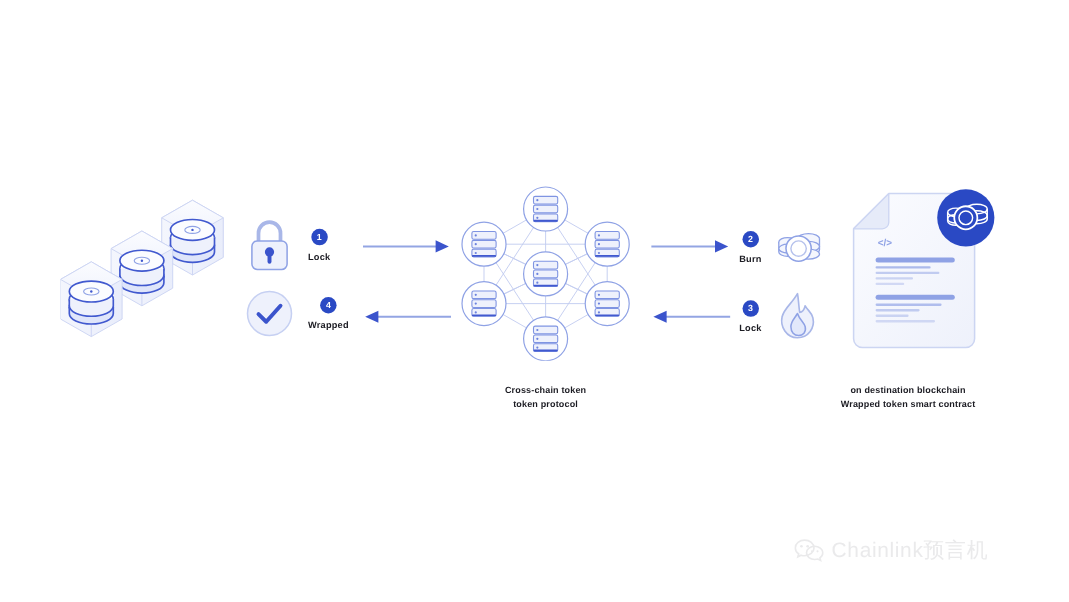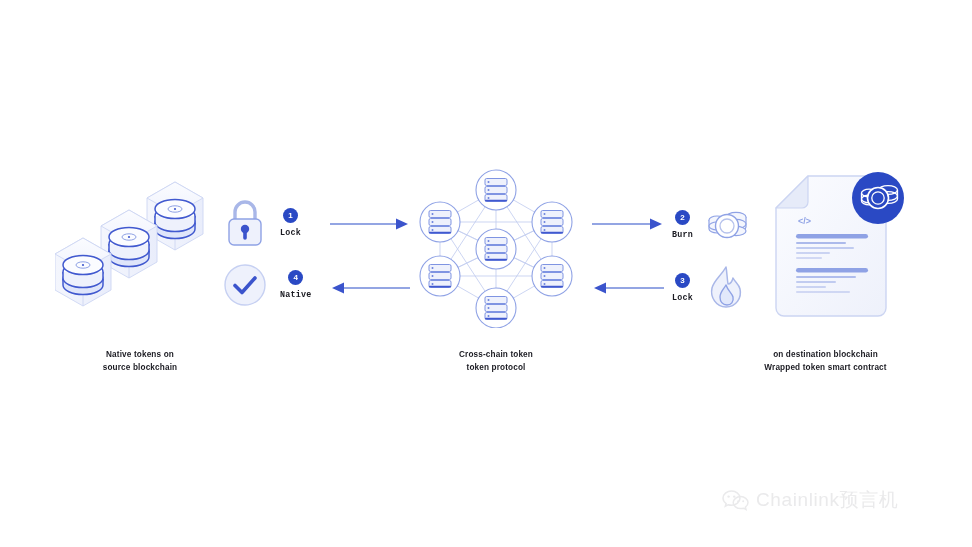--- a/index.html
+++ b/index.html
@@ -26,21 +26,21 @@
   .step-text{display:flex;flex-direction:column;align-items:center;}
   .badge{
     width:15px;height:15px;border-radius:50%;
     background:#2a49c4;color:#fff;
     font-size:8px;font-weight:bold;
     display:flex;align-items:center;justify-content:center;
     line-height:1;
   }
   .step-label{
     margin-top:5px;font-size:8.4px;font-weight:bold;
-    color:#1b1b22;white-space:nowrap;letter-spacing:.2px;font-family:Liberation Mono, monospace;
+    color:#1b1b22;white-space:nowrap;letter-spacing:.2px;
   }
 
   
   #watermark{
     position:absolute;display:flex;align-items:center;gap:7px;
     opacity:.72;
   }
   #watermark .wm-text{
     font-size:19px;color:#e2e2e4;letter-spacing:.6px;
     font-family:"Liberation Sans","DejaVu Sans",sans-serif;
@@ -103,24 +103,20 @@
         <path d="M8,43 L8,49 A20,9.5 0 0 0 48,49 L48,43" fill="#dfe5fa" stroke="#4159cf" stroke-width="1.5"></path>
         <ellipse cx="28" cy="36" rx="20" ry="9.5" fill="#ffffff" stroke="#4159cf" stroke-width="1.5"></ellipse>
         <path d="M8,36 L8,42 A20,9.5 0 0 0 48,42 L48,36" fill="#eef1fc" stroke="#4159cf" stroke-width="1.5"></path>
         <ellipse cx="28" cy="29" rx="20" ry="9.5" fill="#fbfcff" stroke="#4159cf" stroke-width="1.5"></ellipse>
         <ellipse cx="28" cy="29" rx="7" ry="3.2" fill="none" stroke="#8fa2e5" stroke-width="1"></ellipse>
         <circle cx="28" cy="29" r="1.1" fill="#4159cf"></circle>
       </g>
     </g>
   </svg>
 
-  <div class="caption" style="left:60px;top:348px;width:160px;">
-    <span class="ln">Native tokens on</span>
-    <span class="ln">source blockchain</span>
-  </div>
 
   <div class="steprow" style="left:222px;top:198px;gap:12px;">
     <svg width="46" height="50" viewBox="0 0 46 50">
       <path d="M13,22 L13,14 A10,10 0 0 1 33,14 L33,22" fill="none" stroke="#a9b7e8" stroke-width="3.4" stroke-linecap="round"></path>
       <rect x="7" y="21" width="32" height="26" rx="5" fill="#eef1fc" stroke="#8fa2e5" stroke-width="1.4"></rect>
       <circle cx="23" cy="31" r="4.2" fill="#3b54cc"></circle>
       <path d="M23,32 L23,40" stroke="#3b54cc" stroke-width="3.6" stroke-linecap="round"></path>
     </svg>
     <div class="step-text">
       <div class="badge">1</div>
@@ -133,21 +129,21 @@
     <path d="M66,1.5 L78,7 L66,12.5 Z" fill="#3b54cc"></path>
   </svg>
 
   <div class="steprow" style="left:222px;top:262px;gap:12px;">
     <svg width="46" height="46" viewBox="0 0 46 46">
       <circle cx="23" cy="23" r="20" fill="#eef1fc" stroke="#c6d0f2" stroke-width="1.4"></circle>
       <path d="M13,23.5 L20,30.5 L33,16" fill="none" stroke="#3b54cc" stroke-width="3.6" stroke-linecap="round" stroke-linejoin="round"></path>
     </svg>
     <div class="step-text">
       <div class="badge">4</div>
-      <div class="step-label">Native</div>
+      <div class="step-label">Wrapped</div>
     </div>
   </div>
 
   <svg class="abs" style="left:330px;top:281px;" width="80" height="14" viewBox="0 0 80 14">
     <path d="M80,7 L12,7" stroke="#93a5e3" stroke-width="1.8"></path>
     <path d="M14,1.5 L2,7 L14,12.5 Z" fill="#3b54cc"></path>
   </svg>
 
   <svg class="abs" style="left:418px;top:168px;" width="156" height="160" viewBox="0 0 156 160">
     <g stroke="#c3cdf0" stroke-width=".85" fill="none">

